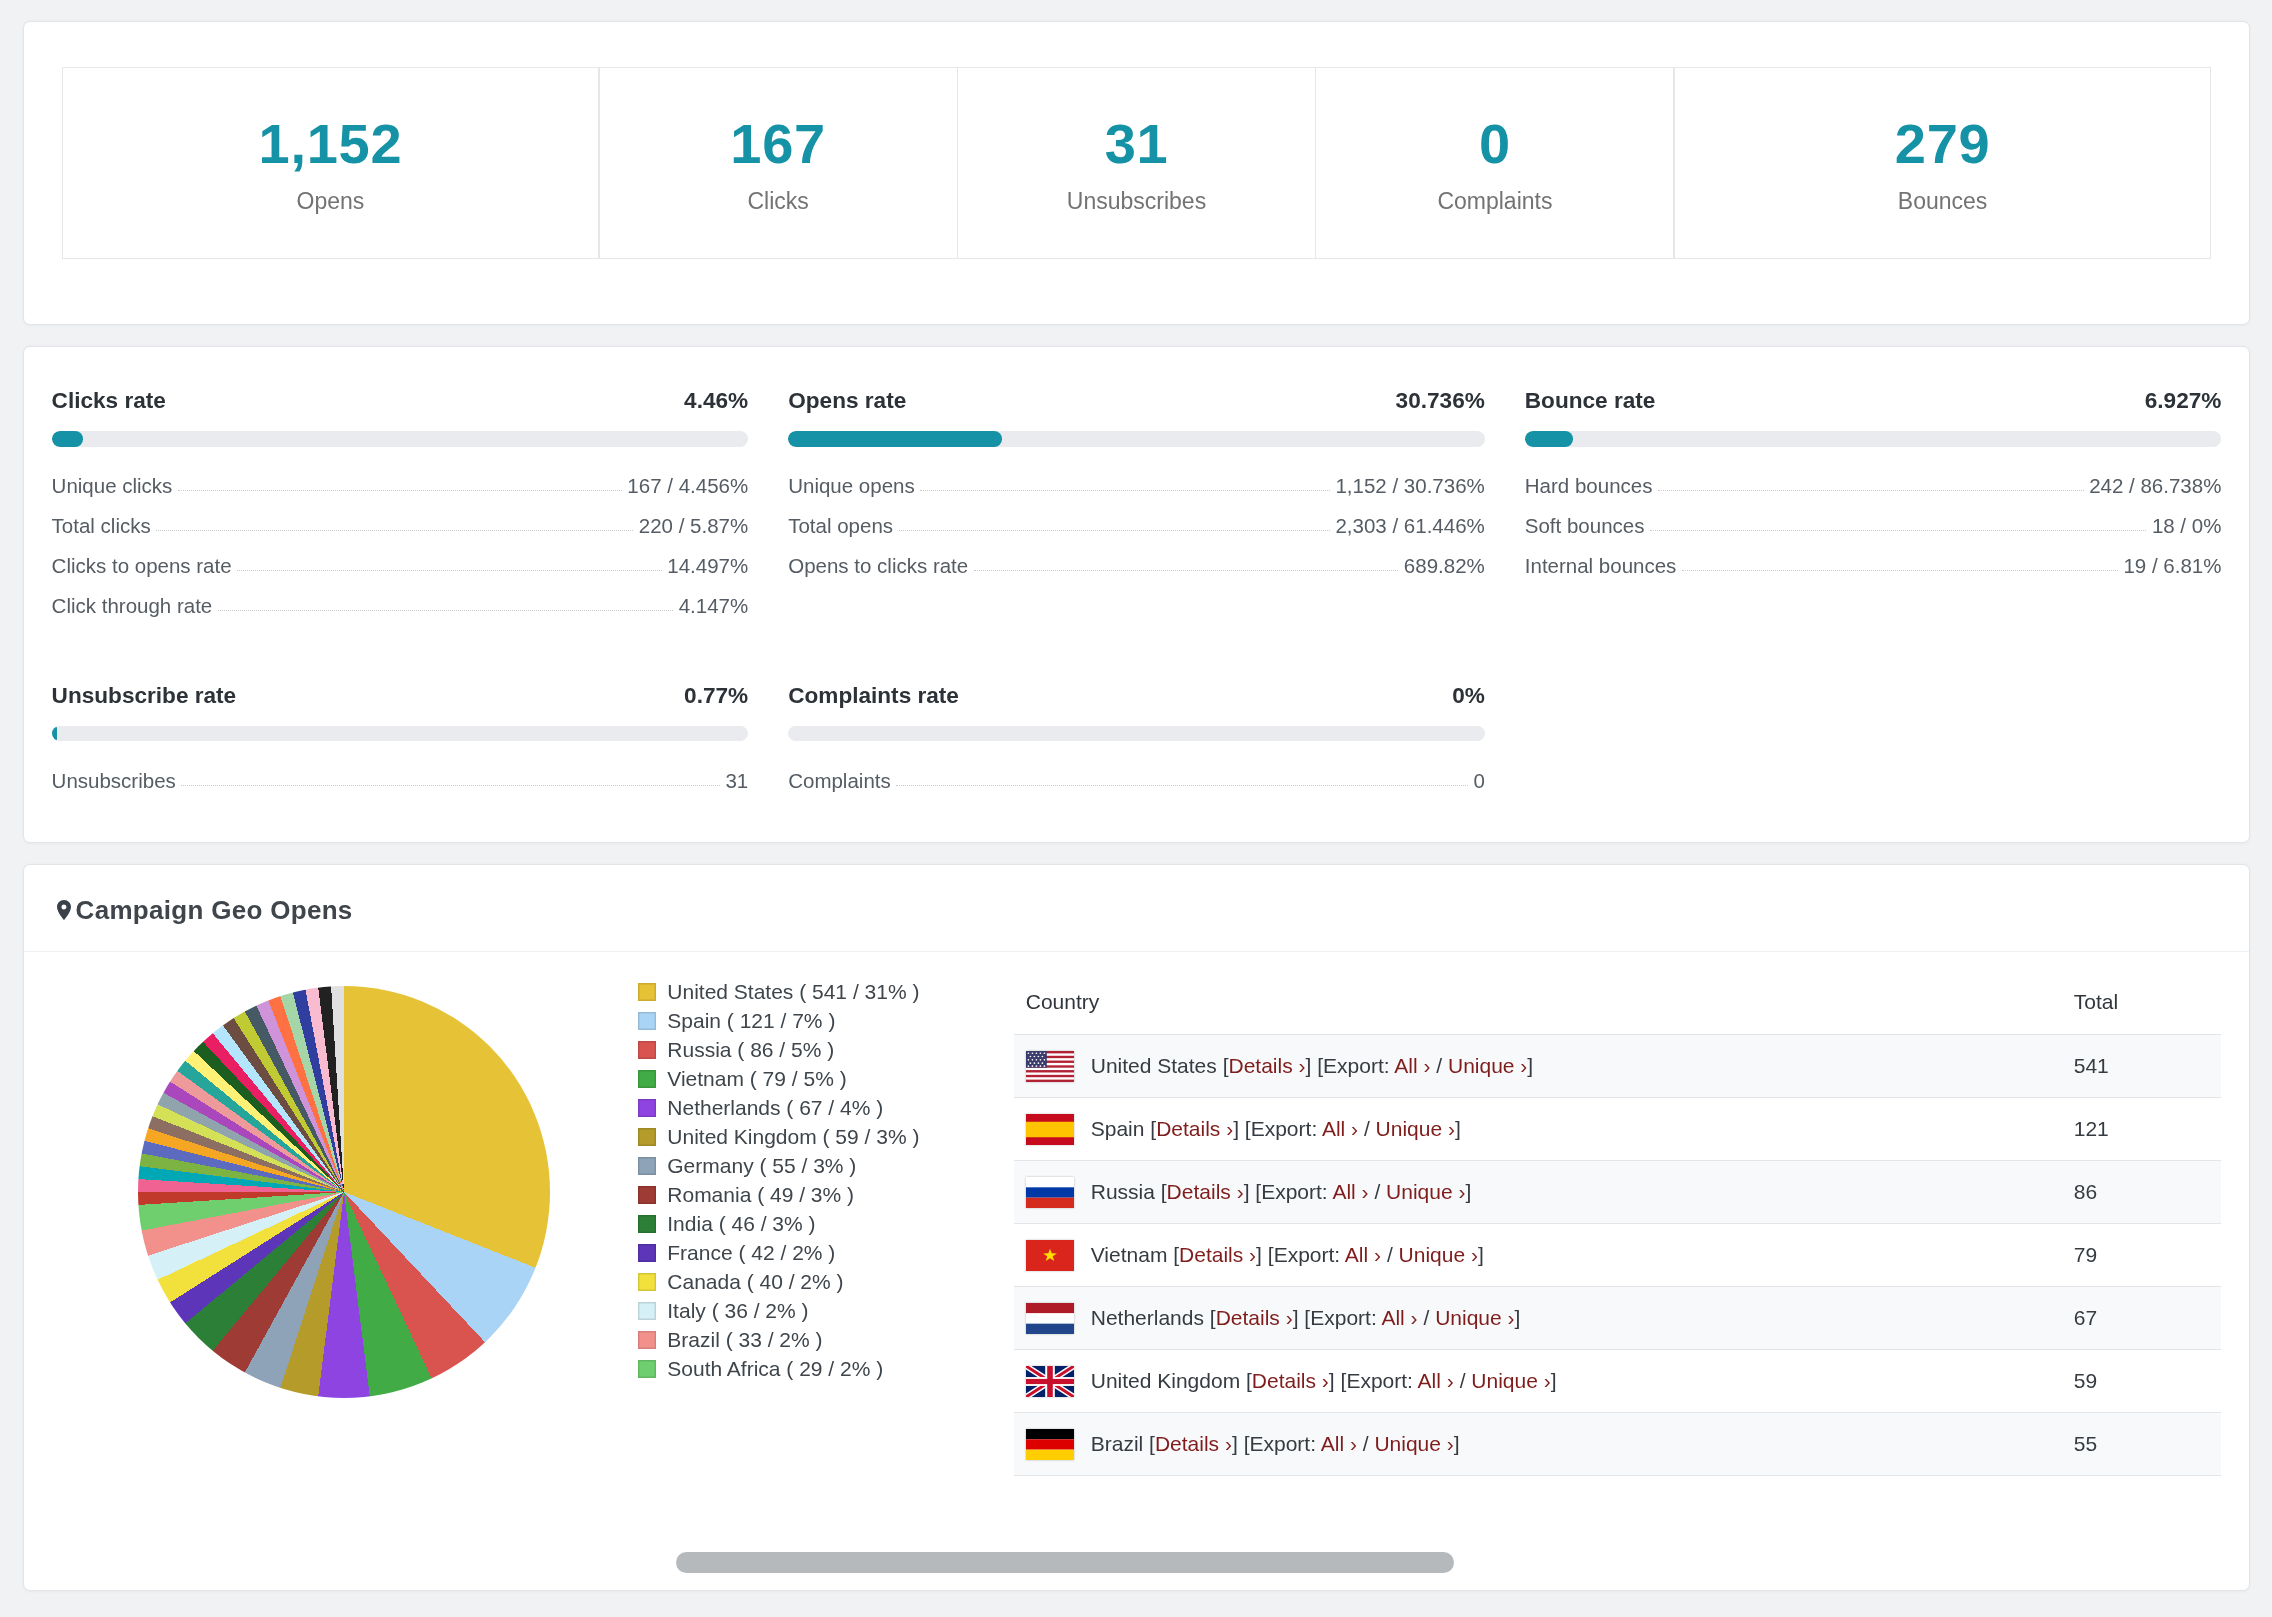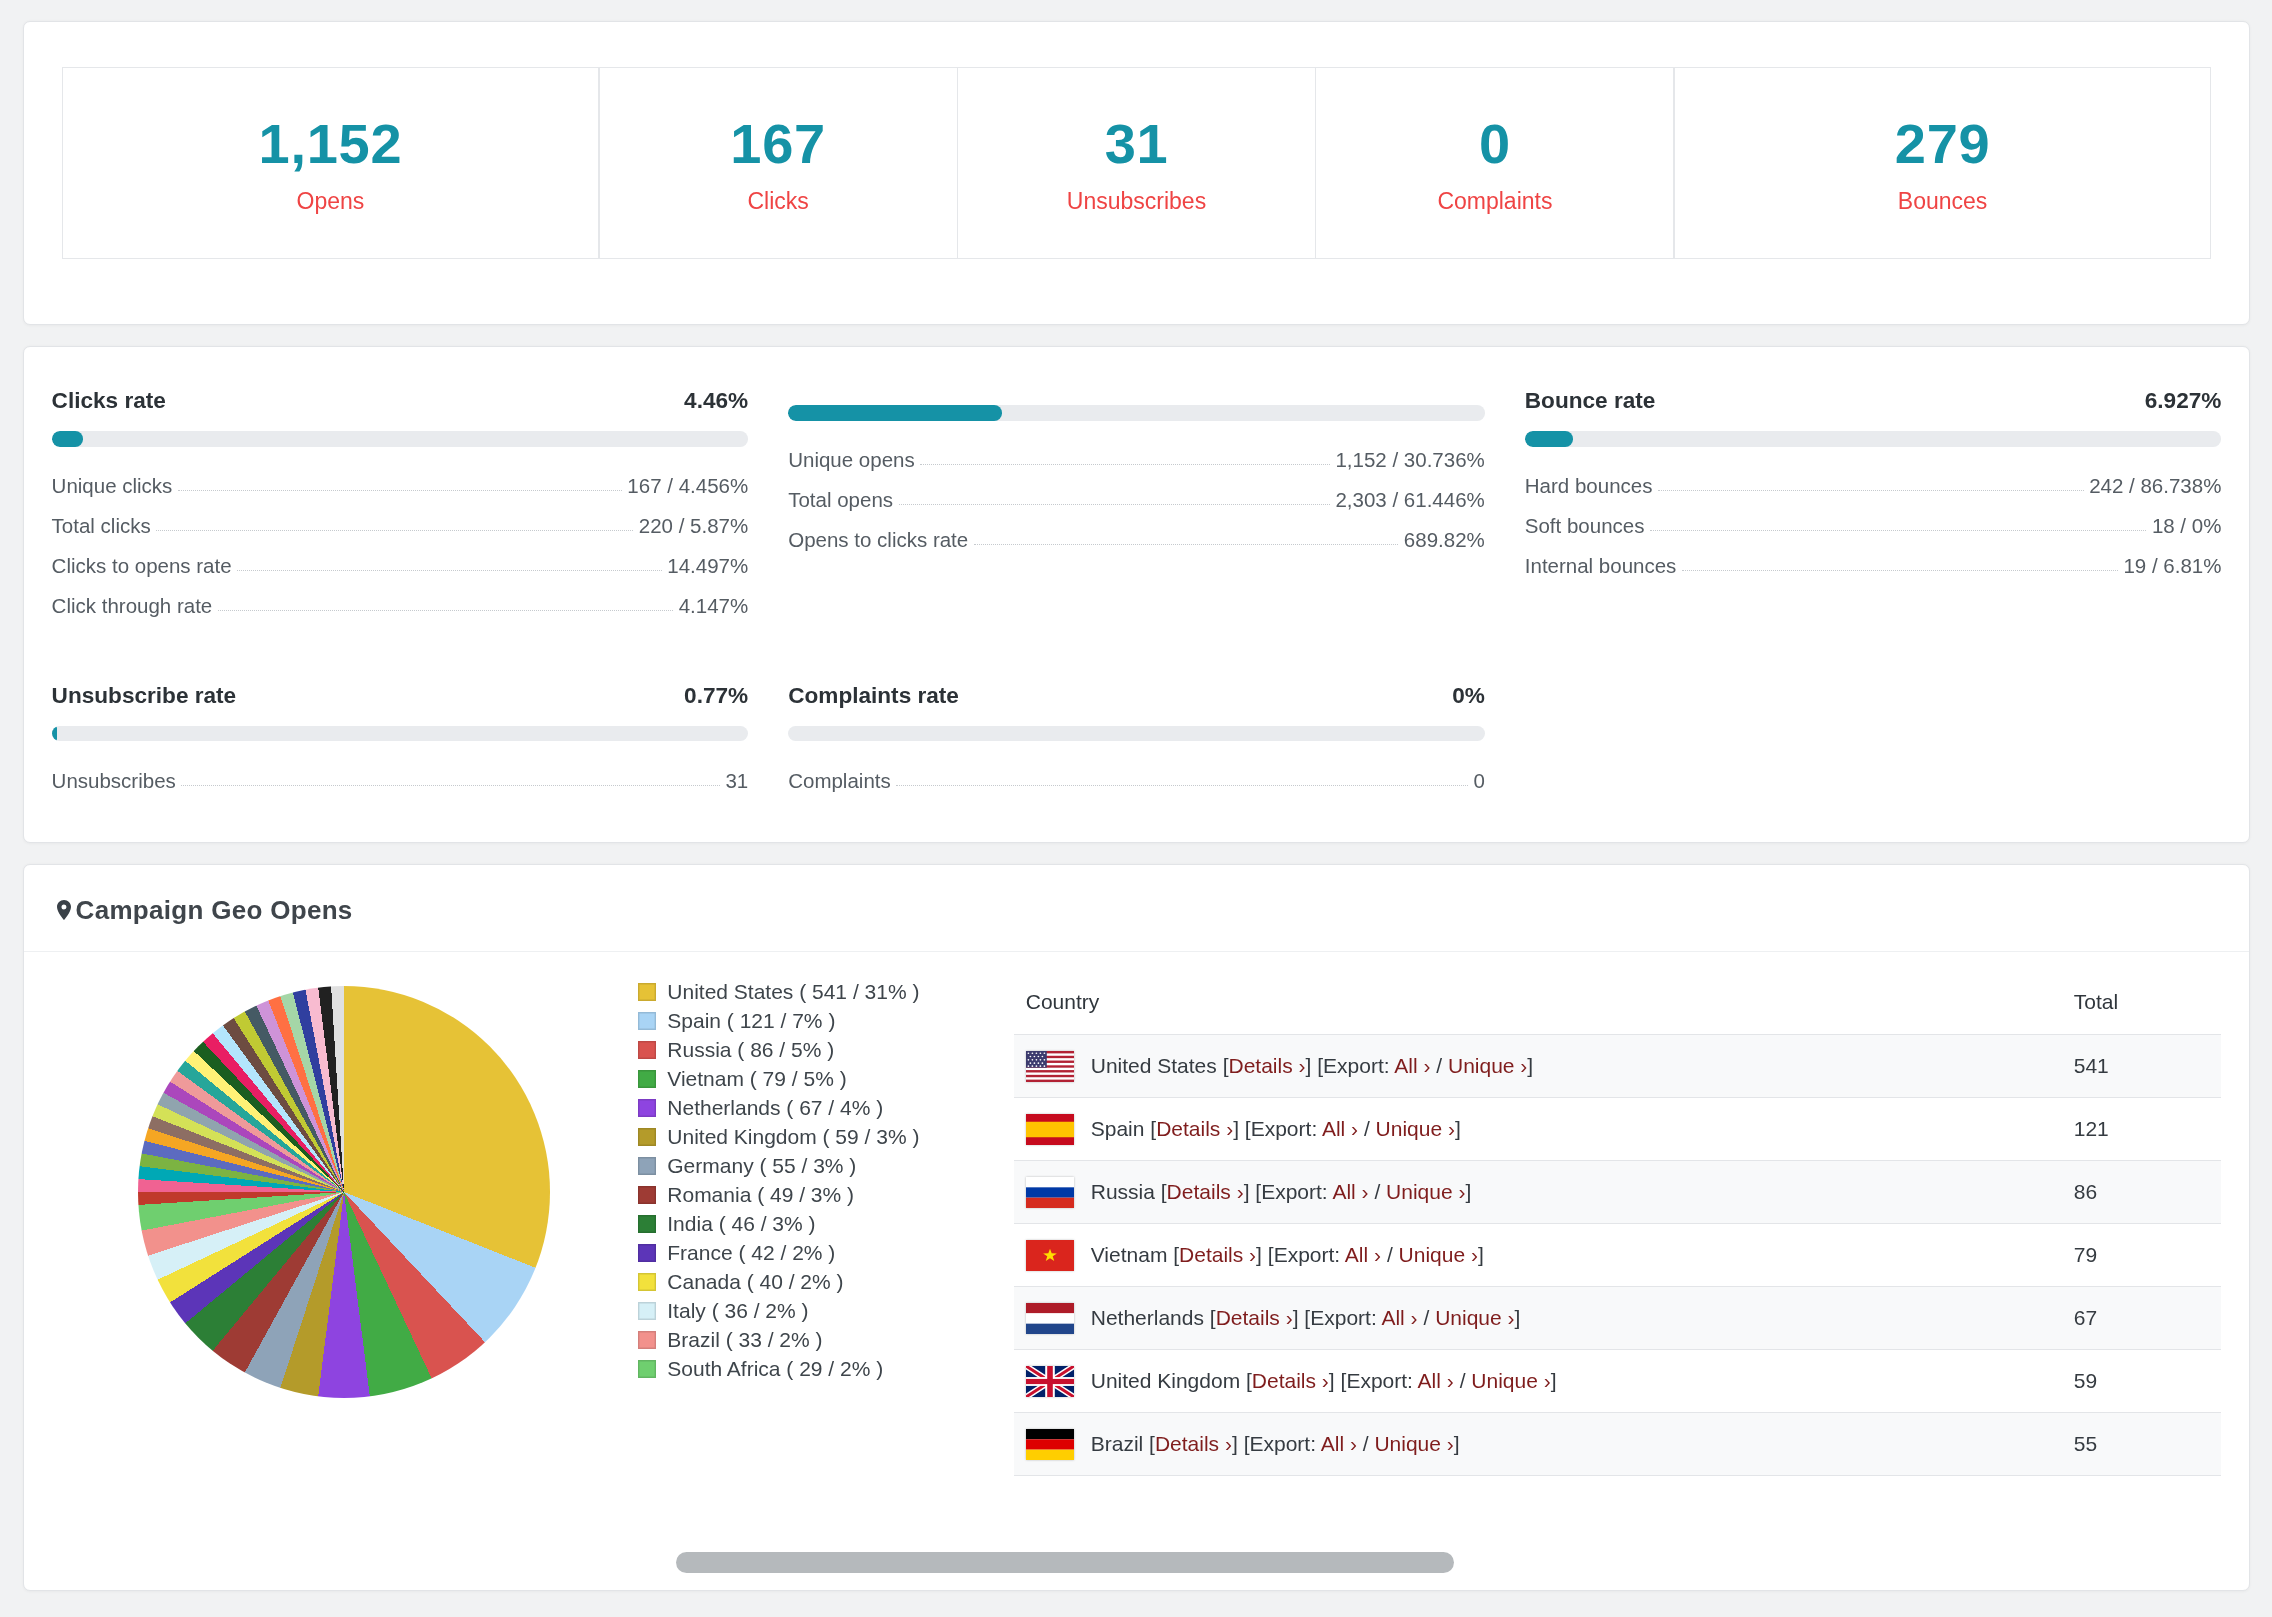--- a/index.html
+++ b/index.html
@@ -12,21 +12,21 @@
   .card-head{display:flex;justify-content:space-between;align-items:center;padding:31px 28px 0}
   .title-wrap{display:flex;align-items:center;gap:14px}
   .title-icon{display:flex;align-items:center}
   .card-title{font-size:26px;font-weight:600;color:#3f454b;letter-spacing:0.3px}
   .export-btn{display:inline-flex;align-items:center;gap:11.3px;background:#1592a6;color:#fff;border:0;border-radius:5.6px;height:44px;padding:0 21px;font-size:20px;font-family:inherit;font-weight:500;cursor:pointer}
   .stats-row{display:flex;margin:45px 38px 65px}
   .stat-box{flex:1;display:flex;flex-direction:column;align-items:center;justify-content:center;border:0.7px solid #e5e7ea;margin-left:-0.7px;height:192px;background:#fff}
   .stat-box:first-child{margin-left:0;flex:1.5}
   .stat-box:last-child{flex:1.5}
   .stat-value{font-size:56px;font-weight:700;color:#1592a6;letter-spacing:0.7px}
-  .stat-label{font-size:23px;color:#ef4444;margin-top:11.3px}
+  .stat-label{font-size:23px;color:#737373;margin-top:11.3px}
 
   
   .rates-card{padding:41px 28px 49px}
   .rates-grid{display:grid;grid-template-columns:repeat(3,1fr);column-gap:40px;row-gap:65px}
   .rate-head{display:flex;justify-content:space-between;align-items:flex-start}
   .rate-title,.rate-pct{font-size:22.6px;font-weight:700;color:#2c3237}
   .bar-track{position:relative;height:15.5px;border-radius:7.8px;background:#e9ebee;margin-top:17px;overflow:hidden}
   .bar-fill{position:absolute;top:0;bottom:0;left:0;background:#1592a6;border-radius:7.8px}
   .rate-rows{margin-top:11.3px}
   .rate-row{display:flex;align-items:flex-end;height:40px;font-size:20.5px;color:#555c63}
@@ -113,20 +113,24 @@
               <span class="rv">14.497%</span>
             </div>
       <div class="rate-row">
               <span class="rl">Click through rate</span>
               <span class="leader"></span>
               <span class="rv">4.147%</span>
             </div>
     </div>
   </div>
   <div class="rate-panel">
+    <div class="rate-head">
+      <span class="rate-title">Opens rate</span>
+      <span class="rate-pct">30.736%</span>
+    </div>
     <div class="bar-track">
       <div class="bar-fill" style="width:30.736%"></div>
     </div>
     <div class="rate-rows">
       <div class="rate-row">
               <span class="rl">Unique opens</span>
               <span class="leader"></span>
               <span class="rv">1,152 / 30.736%</span>
             </div>
       <div class="rate-row">

